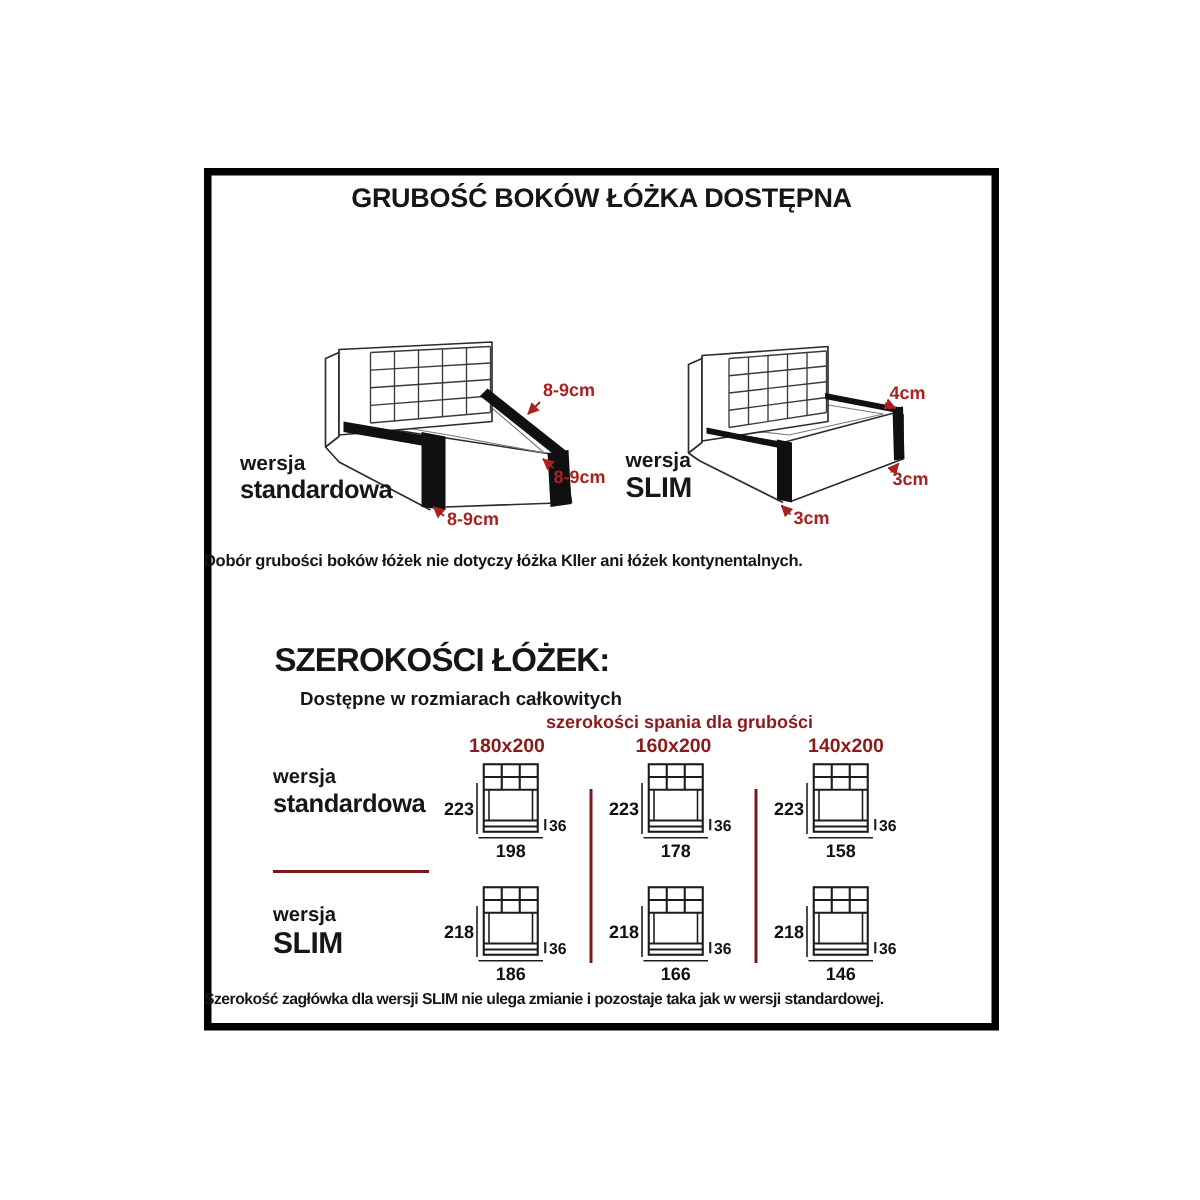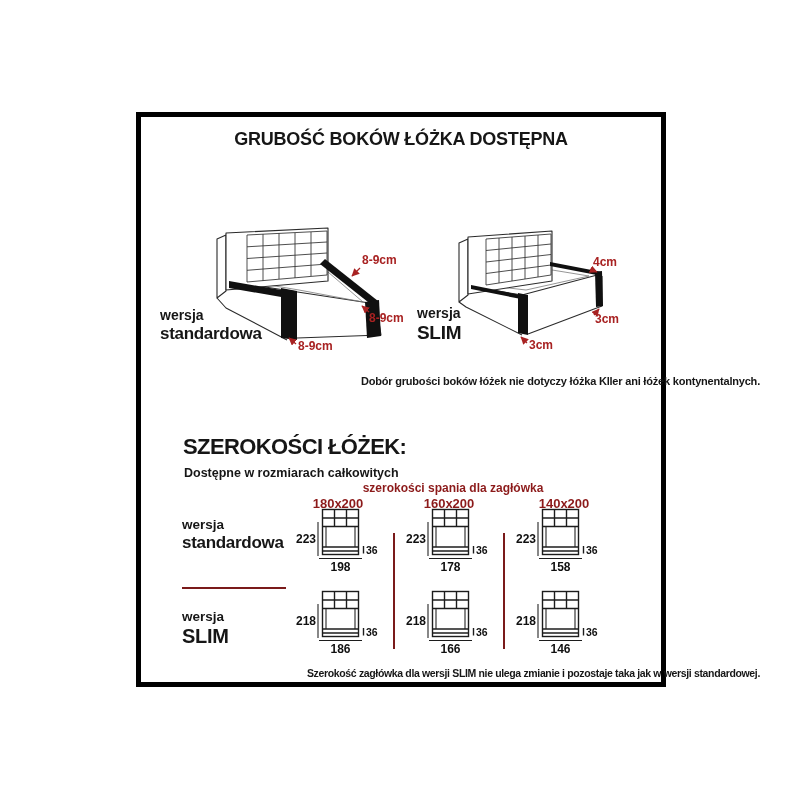--- a/index.html
+++ b/index.html
@@ -1,31 +1,31 @@
 <!DOCTYPE html>
 <html><head>
 <meta charset="utf-8">
 <style>
   html,body{margin:0;padding:0;background:#ffffff;}
   .page{position:relative;width:800px;height:800px;background:#fff;
         font-family:"Liberation Sans",sans-serif;color:#111;overflow:hidden;}
-  .abs{position:absolute;margin-top:7px;}
+  .abs{position:absolute;}
   .frame{position:absolute;left:136px;top:112px;width:530px;height:575px;
          border:5px solid #000;box-sizing:border-box;background:#fff;}
   .title{left:136px;top:121px;width:530px;text-align:center;font-size:18px;
          font-weight:bold;letter-spacing:-0.2px;line-height:22px;color:#161616;}
   .vlabel{font-weight:bold;color:#161616;line-height:1.12;}
   .vlabel .l1{font-size:14px;}
   .vlabel .l2{font-size:17px;letter-spacing:-0.3px;}
   .vlabel .l2.slim{font-size:19px;}
-  .note{left:136px;width:624px;text-align:right;font-weight:bold;color:#161616;white-space:nowrap;}
+  .note{left:136px;width:624px;text-align:left;font-weight:bold;color:#161616;white-space:nowrap;}
   .note1{top:368px;font-size:11px;letter-spacing:-0.2px;}
   .note2{top:660px;font-size:10.5px;letter-spacing:-0.35px;}
   .sec-title{left:183px;top:427px;font-size:22px;font-weight:bold;letter-spacing:-0.6px;color:#161616;text-align:center;}
-  .sec-sub{left:184px;top:459px;font-size:12.5px;font-weight:bold;color:#161616;}
+  .sec-sub{left:200px;top:459px;font-size:12.5px;font-weight:bold;color:#161616;}
   .red-caption{left:338px;top:474px;width:230px;text-align:center;font-size:12px;
                font-weight:bold;color:#8c1a1a;}
   .colhead{top:489px;width:84px;text-align:center;font-size:13px;font-weight:bold;color:#8c1a1a;}
   .rowlabel{left:182px;font-weight:bold;color:#161616;line-height:1.15;}
   .rowlabel .l1{font-size:13.5px;}
   .rowlabel .l2{font-size:17px;letter-spacing:-0.3px;}
   .rowlabel .l2.slim{font-size:20px;}
   .red-underline{left:182px;top:580px;width:104px;height:2px;background:#7a1a1a;}
   .divider{width:2px;height:116px;background:#7a1a1a;top:526px;}
   .bed{position:absolute;overflow:visible;}
@@ -137,21 +137,21 @@
 
   <div class="abs vlabel" style="left:417px;top:299px;">
     <div class="l1">wersja</div>
     <div class="l2 slim">SLIM</div>
   </div>
 
   <div class="abs note note1">Dobór grubości boków łóżek nie dotyczy łóżka Kller ani łóżek kontynentalnych.</div>
 
   <div class="abs sec-title">SZEROKOŚCI ŁÓŻEK:</div>
   <div class="abs sec-sub">Dostępne w rozmiarach całkowitych</div>
-  <div class="abs red-caption">szerokości spania dla zagłówka</div>
+  <div class="abs red-caption">szerokości spania dla grubości</div>
 
   <div class="abs colhead" style="left:296px;">180x200</div>
   <div class="abs colhead" style="left:407px;">160x200</div>
   <div class="abs colhead" style="left:522px;">140x200</div>
 
   <div class="abs divider" style="left:393px;"></div>
   <div class="abs divider" style="left:503px;"></div>
 
   <div class="abs rowlabel" style="top:510px;">
     <div class="l1">wersja</div>

